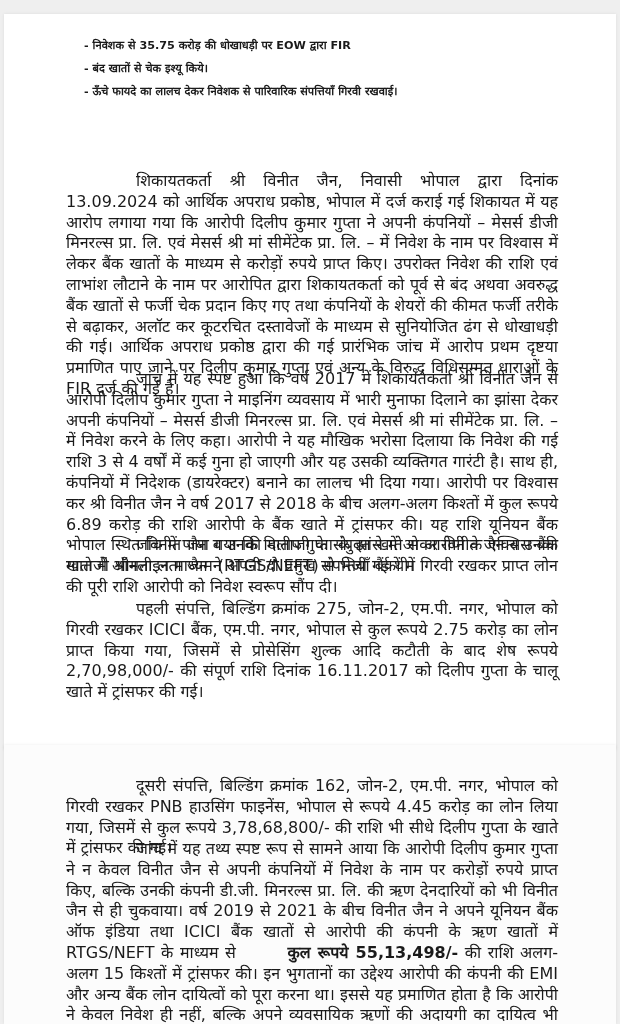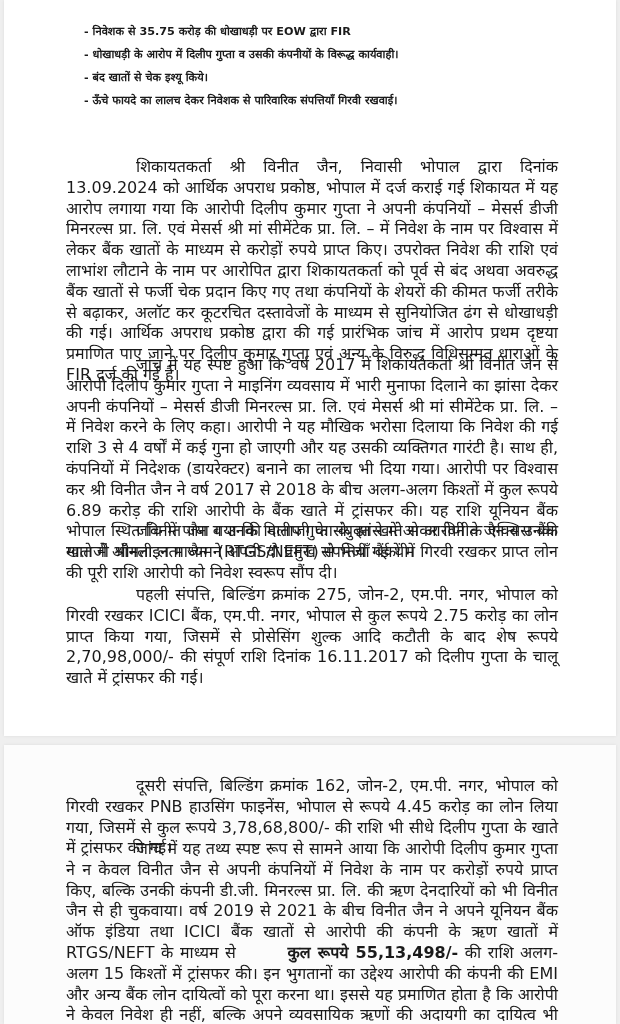--- a/index.html
+++ b/index.html
@@ -1,32 +1,31 @@
 <!DOCTYPE html>
 <html><head>
 <meta charset="utf-8">
 <style>
   html, body { margin:0; padding:0; }
   body { width:620px; height:1024px; background:#efefef; overflow:hidden; font-family:"DejaVu Sans", "Liberation Sans", sans-serif; color:#1a1a1a; }
   .page { position:absolute; left:4px; width:612px; background:#fff; box-shadow:0 0 3px rgba(0,0,0,0.08); }
-  #page1 { top:0; height:736px; }
+  #page1 { top:14px; height:736px; }
   #page2 { top:745px; height:279px; background:#fcfcfc; }
   .bullets { position:absolute; left:80px; top:20px; width:460px; font-size:11.2px; font-weight:bold; line-height:23px; }
   .bullets div { white-space:nowrap; }
   .para { position:absolute; left:62px; width:492px; font-size:16px; line-height:20.8px; text-align:justify; text-align-last:left; }
   .para .indent2 { display:inline-block; width:70px; }
   b.strong { font-weight:bold;margin-left:45px; }
 </style>
 </head>
 <body>
 
 <div class="page" id="page1">
   <div class="bullets">
     <div>- निवेशक से 35.75 करोड़ की धोखाधड़ी पर EOW द्वारा FIR</div>
-    <div>-  धोखाधड़ी के आरोप में दिलीप गुप्ता व उसकी कंपनीयों के विरूद्ध कार्यवाही।</div>
     <div>- बंद खातों से चेक इश्यू किये।</div>
     <div>- ऊँचे फायदे का लालच देकर निवेशक से पारिवारिक संपत्तियाँ गिरवी रखवाई।</div>
   </div>
 
   <div class="para" style="top:157px;"><span class="indent2"></span><span>शिकायतकर्ता श्री विनीत जैन, निवासी भोपाल द्वारा दिनांक 13.09.2024 को आर्थिक अपराध प्रकोष्ठ, भोपाल में दर्ज कराई गई शिकायत में यह आरोप लगाया गया कि आरोपी दिलीप कुमार गुप्ता ने अपनी कंपनियों – मेसर्स डीजी मिनरल्स प्रा. लि. एवं मेसर्स श्री मां सीमेंटेक प्रा. लि. – में निवेश के नाम पर विश्वास में लेकर बैंक खातों के माध्यम से करोड़ों रुपये प्राप्त किए। उपरोक्त निवेश की राशि एवं लाभांश लौटाने के नाम पर आरोपित द्वारा शिकायतकर्ता को पूर्व से बंद अथवा अवरुद्ध बैंक खातों से फर्जी चेक प्रदान किए गए तथा कंपनियों के शेयरों की कीमत फर्जी तरीके से बढ़ाकर, अलॉट कर कूटरचित दस्तावेजों के माध्यम से सुनियोजित ढंग से धोखाधड़ी की गई। आर्थिक अपराध प्रकोष्ठ द्वारा की गई प्रारंभिक जांच में आरोप प्रथम दृष्टया प्रमाणित पाए जाने पर दिलीप कुमार गुप्ता एवं अन्य के विरुद्ध विधिसम्मत धाराओं के FIR दर्ज की गई है।</span></div>
 
   <div class="para" style="top:355px;"><span class="indent2"></span><span>जांच में यह स्पष्ट हुआ कि वर्ष 2017 में शिकायतकर्ता श्री विनीत जैन से आरोपी दिलीप कुमार गुप्ता ने माइनिंग व्यवसाय में भारी मुनाफा दिलाने का झांसा देकर अपनी कंपनियों – मेसर्स डीजी मिनरल्स प्रा. लि. एवं मेसर्स श्री मां सीमेंटेक प्रा. लि. – में निवेश करने के लिए कहा। आरोपी ने यह मौखिक भरोसा दिलाया कि निवेश की गई राशि 3 से 4 वर्षों में कई गुना हो जाएगी और यह उसकी व्यक्तिगत गारंटी है। साथ ही, कंपनियों में निदेशक (डायरेक्टर) बनाने का लालच भी दिया गया। आरोपी पर विश्वास कर श्री विनीत जैन ने वर्ष 2017 से 2018 के बीच अलग-अलग किश्तों में कुल रूपये 6.89 करोड़ की राशि आरोपी के बैंक खाते में ट्रांसफर की। यह राशि यूनियन बैंक भोपाल स्थित विनीत जैन व उनकी माताजी के संयुक्त खाते से आरोपी के एक्सिस बैंक खाते में ऑनलाइन माध्यम (RTGS/NEFT) से भेजी गई थी।</span></div>
 
   <div class="para" style="top:521px;"><span class="indent2"></span><span>जाँच में पाया गया कि दिलीप गुप्ता के झांसे में आकर विनीत जैन व उनकी माताजी श्रीमती लता जैन ने अपनी दो प्रमुख संपत्तियाँ बैंकों में गिरवी रखकर प्राप्त लोन की पूरी राशि आरोपी को निवेश स्वरूप सौंप दी।</span></div>
 

